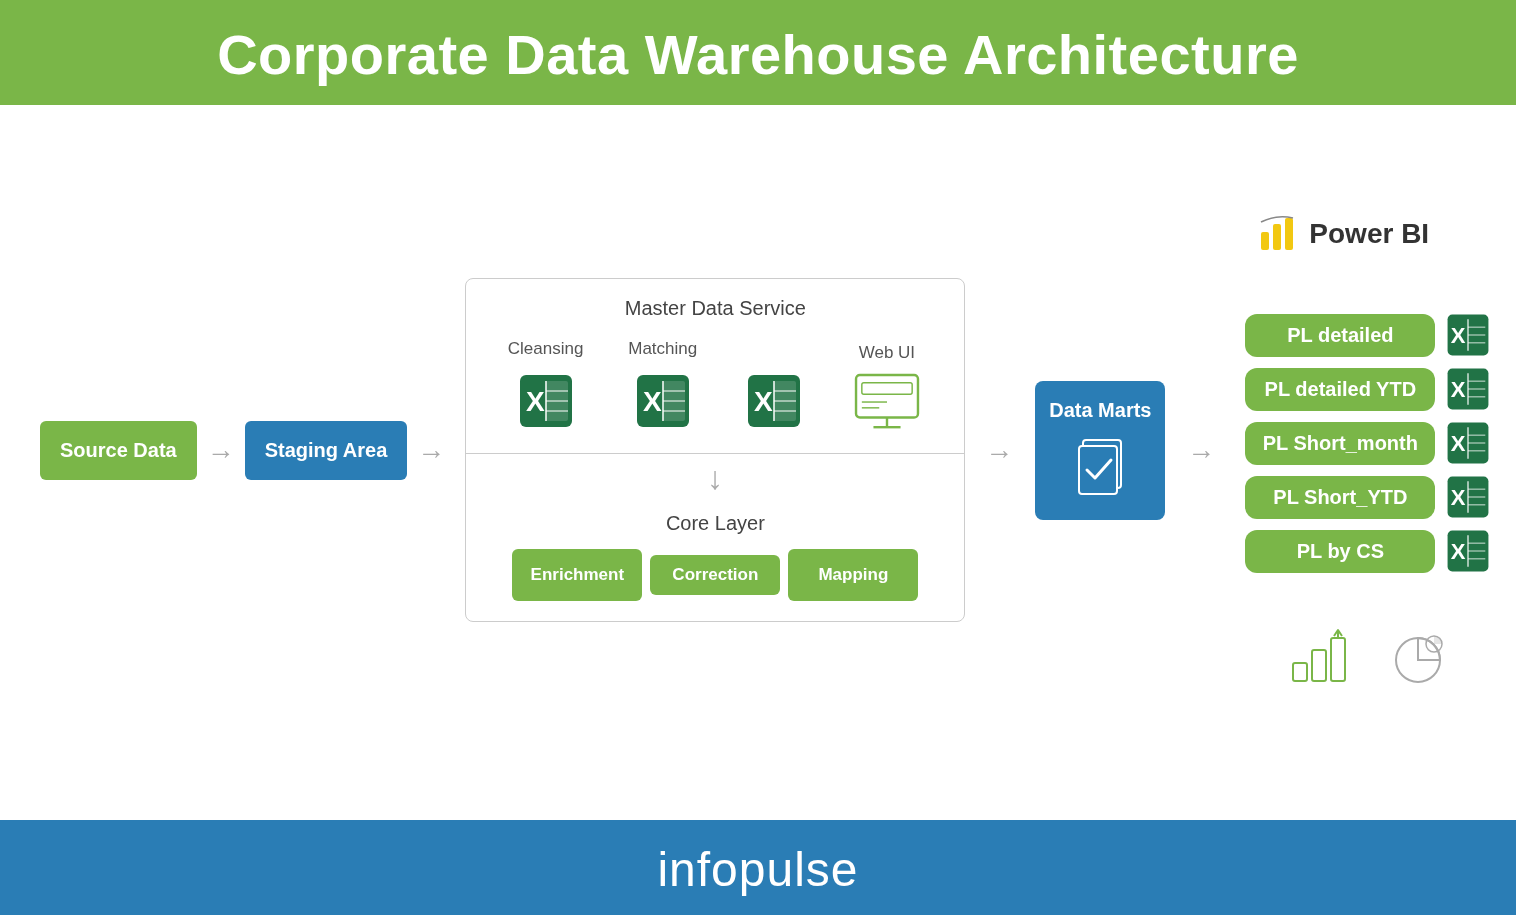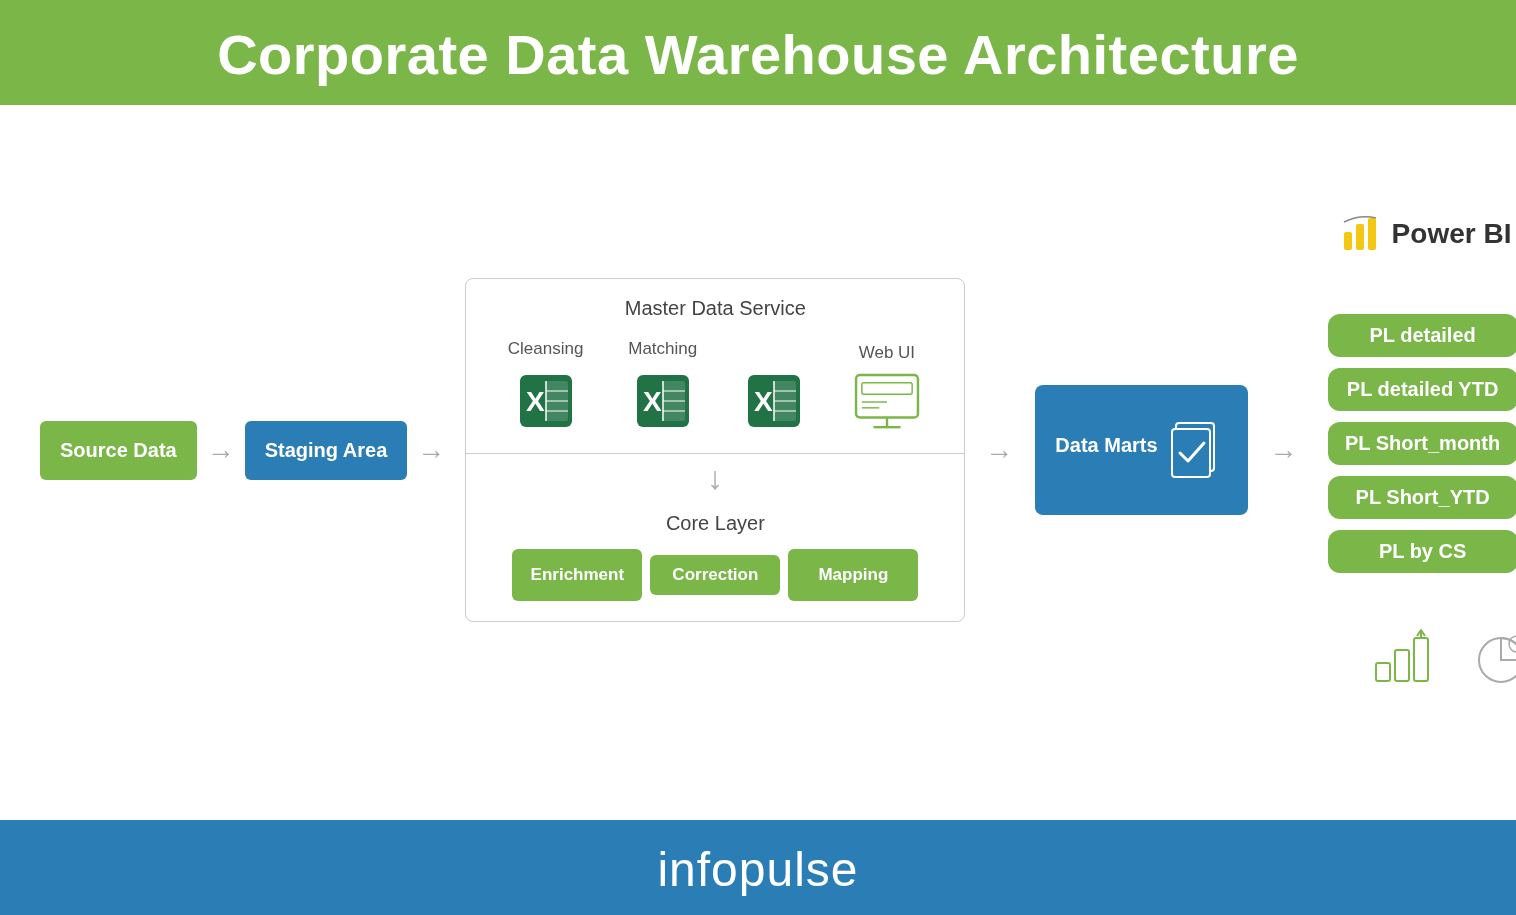--- a/index.html
+++ b/index.html
@@ -183,22 +183,23 @@
       flex-direction: row;
       align-items: center;
       justify-content: center;
       gap: 8px;
     }
 
     
     .data-marts-block {
       background: #2a7db5;
       border-radius: 8px;
-      padding: 18px 20px;
-      display: flex;
+      padding: 18px 2px;
+      display: flex;
+      flex-direction: column;
       align-items: center;
       justify-content: flex-start;
       min-width: 130px;
       min-height: 130px;
       margin: 0 12px;
       flex-shrink: 0;
     }
     .data-marts-label {
       color: #ffffff;
       font-size: 20px;

